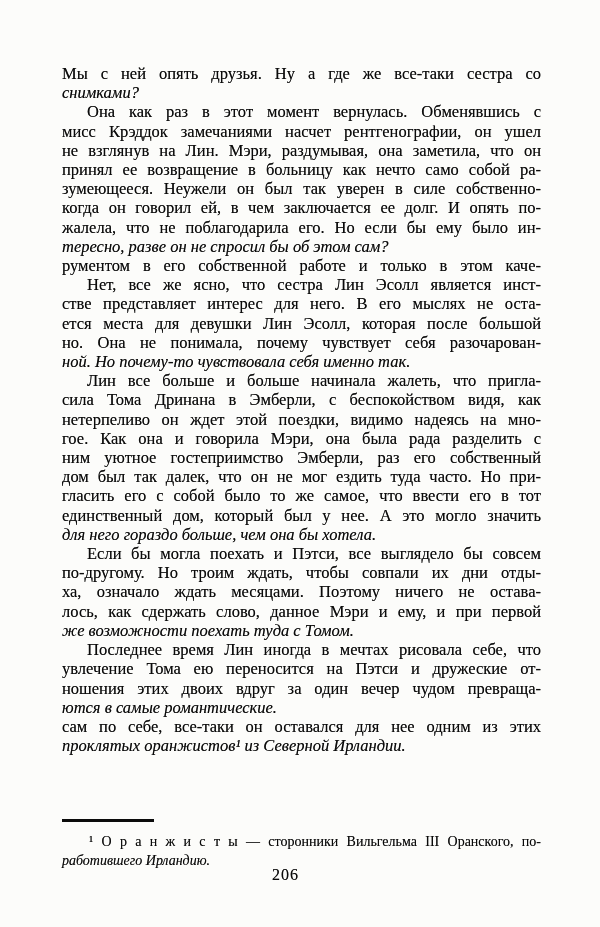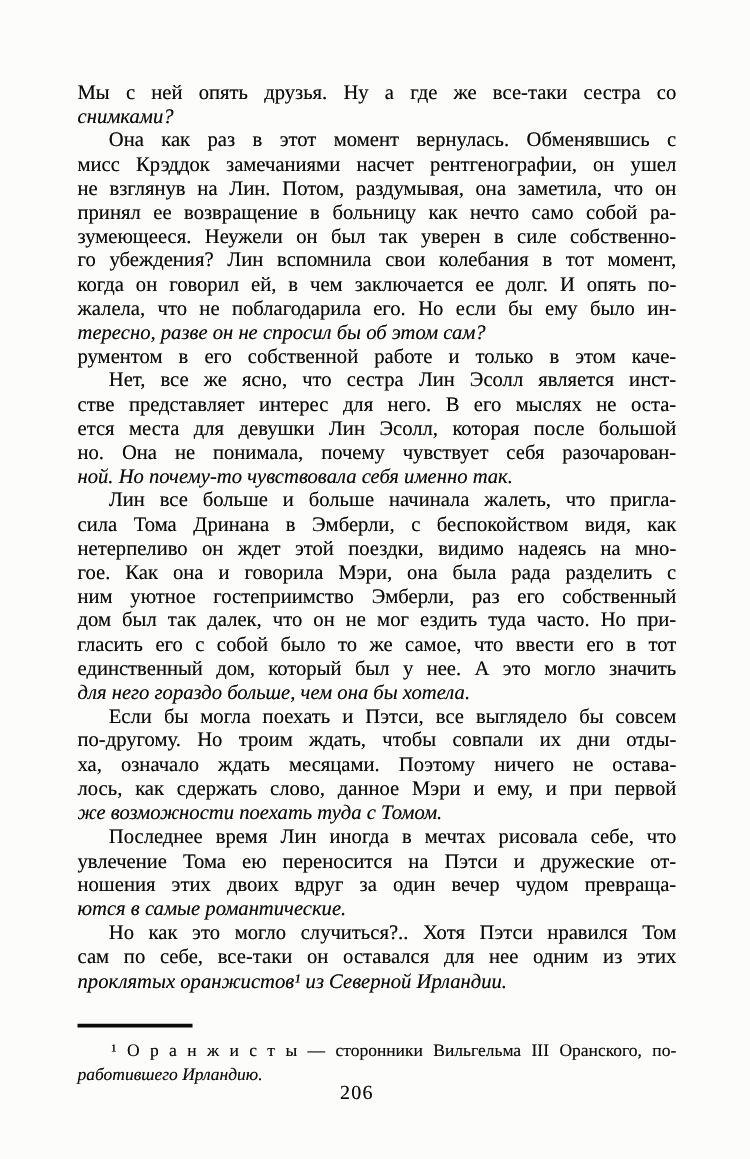--- a/index.html
+++ b/index.html
@@ -71,24 +71,23 @@
 
 <div class="page">
   <div class="text-block" id="text-block">
       <div class="para">
         <div class="line">Мы с ней опять друзья. Ну а где же все-таки сестра со</div>
         <div class="line last">снимками?</div>
       </div>
       <div class="para">
         <div class="line indent">Она как раз в этот момент вернулась. Обменявшись с</div>
         <div class="line">мисс Крэддок замечаниями насчет рентгенографии, он ушел</div>
-        <div class="line">не взглянув на Лин. Потом, раздумывая, она заметила, что он</div>
+        <div class="line">не взглянув на Лин. Мэри, раздумывая, она заметила, что он</div>
         <div class="line">принял ее возвращение в больницу как нечто само собой ра-</div>
         <div class="line">зумеющееся. Неужели он был так уверен в силе собственно-</div>
-        <div class="line">го убеждения? Лин вспомнила свои колебания в тот момент,</div>
         <div class="line">когда он говорил ей, в чем заключается ее долг. И опять по-</div>
         <div class="line">жалела, что не поблагодарила его. Но если бы ему было ин-</div>
         <div class="line last">тересно, разве он не спросил бы об этом сам?</div>
       </div>
       <div class="para">
         <div class="line">рументом в его собственной работе и только в этом каче-</div>
         <div class="line indent">Нет, все же ясно, что сестра Лин Эсолл является инст-</div>
         <div class="line">стве представляет интерес для него. В его мыслях не оста-</div>
         <div class="line">ется места для девушки Лин Эсолл, которая после большой</div>
         <div class="line">но. Она не понимала, почему чувствует себя разочарован-</div>
@@ -112,21 +111,20 @@
         <div class="line">лось, как сдержать слово, данное Мэри и ему, и при первой</div>
         <div class="line last">же возможности поехать туда с Томом.</div>
       </div>
       <div class="para">
         <div class="line indent">Последнее время Лин иногда в мечтах рисовала себе, что</div>
         <div class="line">увлечение Тома ею переносится на Пэтси и дружеские от-</div>
         <div class="line">ношения этих двоих вдруг за один вечер чудом превраща-</div>
         <div class="line last">ются в самые романтические.</div>
       </div>
       <div class="para">
-        <div class="line indent">Но как это могло случиться?.. Хотя Пэтси нравился Том</div>
         <div class="line">сам по себе, все-таки он оставался для нее одним из этих</div>
         <div class="line last">проклятых оранжистов¹ из Северной Ирландии.</div>
       </div>
     </div>
   <div class="footnote-rule"></div>
   <div class="footnote" id="footnote">
       <div class="line indent">¹ О р а н ж и с т ы — сторонники Вильгельма III Оранского, по-</div>
       <div class="line last">работившего Ирландию.</div>
     </div>
   <div class="page-number">206</div>

